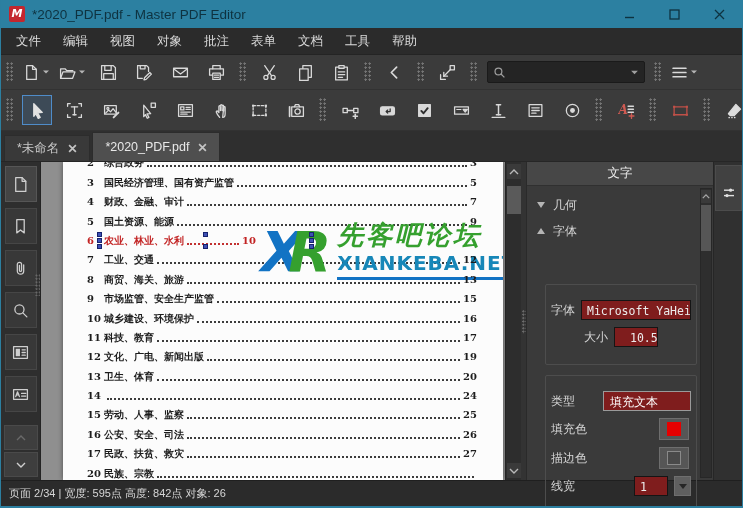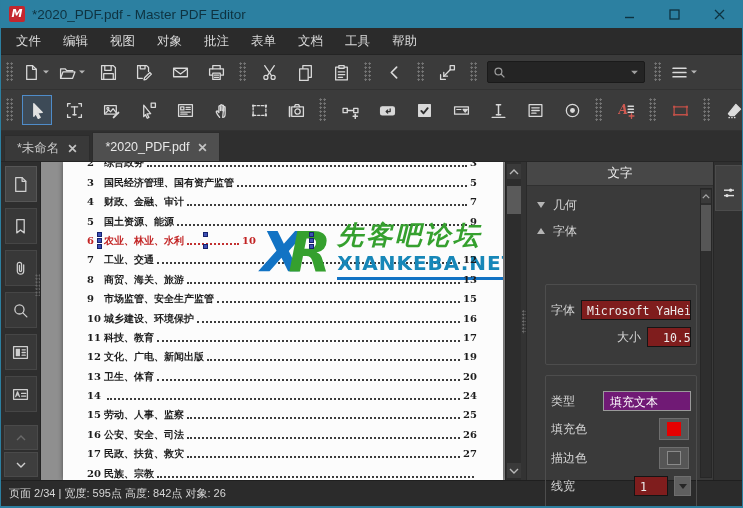--- a/index.html
+++ b/index.html
@@ -102,24 +102,24 @@
   .tri.down{border-left:4.5px solid transparent;border-right:4.5px solid transparent;border-top:6px solid #b5b5b5;}
   .tri.up{border-left:4.5px solid transparent;border-right:4.5px solid transparent;border-bottom:6px solid #b5b5b5;}
   .pgroup{border:1px solid #4d4d4d;border-radius:2px;margin:0 2px 0 12px;padding:8px 5px 10px 5px;}
   .pgroup.g1{margin-top:40px;}
   .pgroup.g2{margin-top:10px;padding-bottom:4px;}
   .prow{display:flex;align-items:center;margin:7px 0;gap:6px;}
   .plabel{color:#d6d6d6;flex:none;}
   .pinput{background:#7f1d1d;border:1px solid #151515;color:#ececec;
     font:11.5px/16px "DejaVu Sans Mono","Liberation Mono",monospace;padding:2px 5px;height:20px;}
   .fontval{flex:1;min-width:0;white-space:nowrap;overflow:hidden;}
-  .sizerow{justify-content:flex-end;}
+  .sizerow{justify-content:center;}
   .sizeval{width:44px;padding-left:15px;}
   .typerow .plabel{flex:1;}
-  .dropdown{width:88px;height:20px;background:#701a75;border:1px solid #9a9a9a;color:#fff;
+  .dropdown{width:88px;height:20px;background:#7f1d1d;border:1px solid #9a9a9a;color:#fff;
     padding:2px 6px;font-size:12px;}
   .swrow .plabel{flex:1;font-family:Liberation Mono, monospace;}
   .swframe{width:30px;height:22px;background:#565656;border:1px solid #6e6e6e;
     display:flex;align-items:center;justify-content:center;margin-right:2px;}
   .swin{width:14px;height:14px;}
   .lwrow .plabel{flex:1;}
   .lwinput{width:34px;}
   .lwcaret{width:17px;height:20px;background:#5f5f5f;border:1px solid #6e6e6e;
     display:flex;align-items:center;justify-content:center;}
   .lwcaret .tri.down{border-top-color:#262626;border-left-width:4px;border-right-width:4px;border-top-width:5px;}

